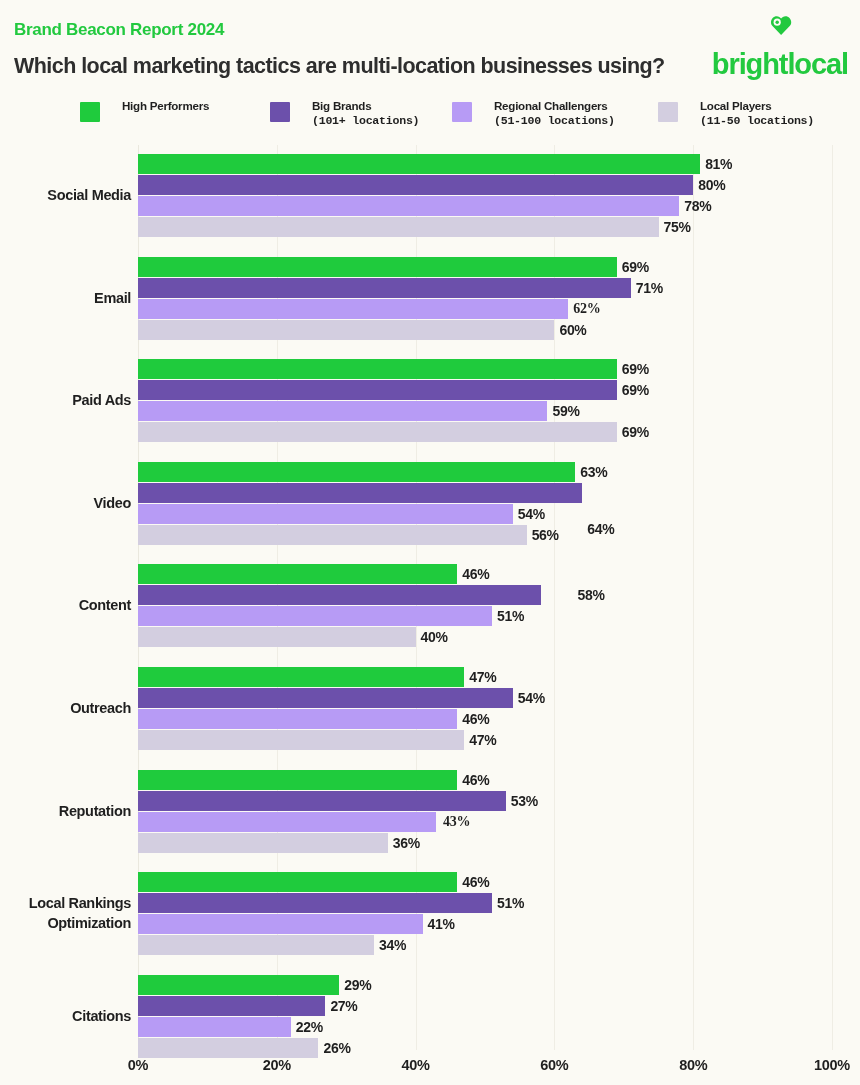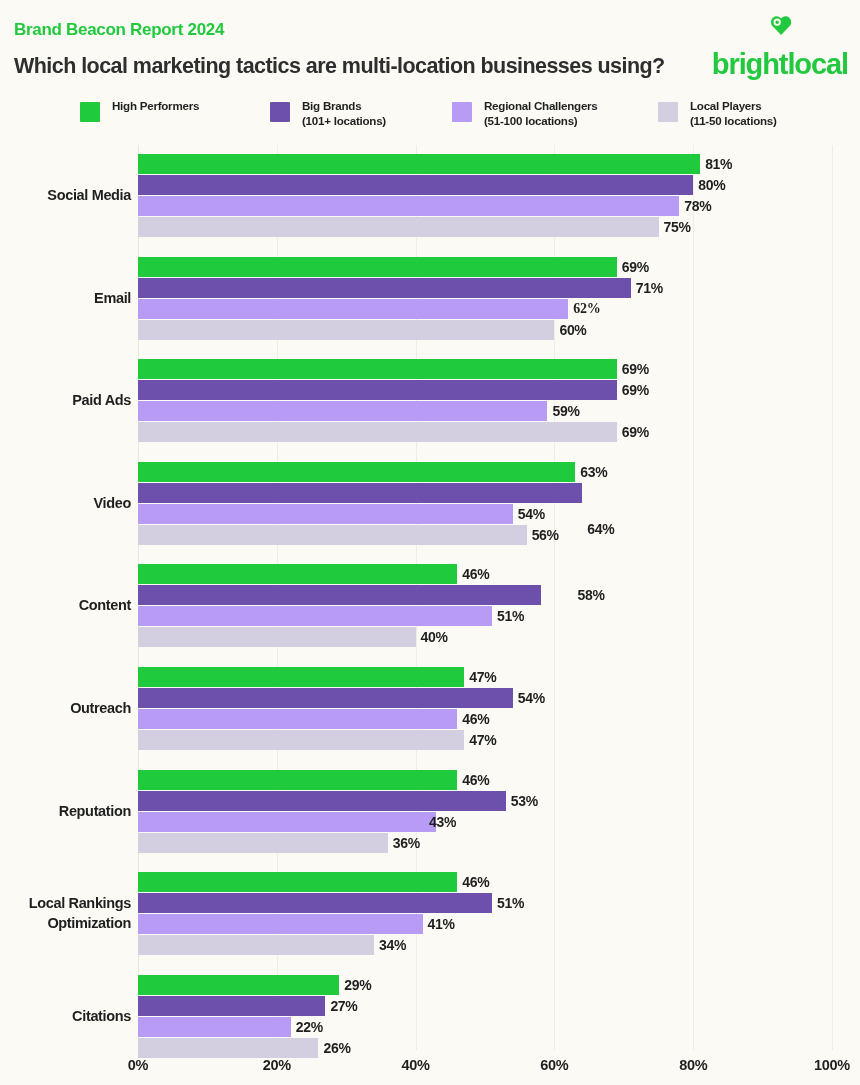--- a/index.html
+++ b/index.html
@@ -64,41 +64,41 @@
     left: 80px;
     top: 99px;
     display: flex;
     align-items: flex-start;
     gap: 0;
     width: 760px;
   }
   .legend-item {
     display: flex;
     align-items: flex-start;
-    gap: 12px;
+    gap: 22px;
   }
   .legend-item.li0 { width: 190px; }
   .legend-item.li1 { width: 182px; }
   .legend-item.li2 { width: 206px; }
   .legend-item.li3 { width: 180px; }
   .legend-swatch {
     width: 20px;
     height: 20px;
     flex: 0 0 auto;
     margin-top: 3px;
     border-radius: 1px;
   }
   .legend-text {
     font-size: 11.6px;
     font-weight: bold;
     line-height: 1.28;
     color: #1f1f1f;
     letter-spacing: -0.25px;
   }
-  .legend-text .l2 { display: block; }
+  .legend-text .l2 { display: block; font-family: Liberation Mono, monospace; }
 
   
   .plot {
     position: absolute;
     left: 0;
     top: 145px;
     width: 860px;
     height: 900px;
   }
   .gridlines {
@@ -342,21 +342,21 @@
         <div class="bar-row" style="top: 0px; width: 319.24px;">
           <div class="bar" style="width: 319.24px; background: rgb(31, 203, 61);"></div>
           <span class="bar-value" style="left: 319.24px;">46%</span>
         </div>
         <div class="bar-row" style="top: 21px; width: 367.82px;">
           <div class="bar" style="width: 367.82px; background: rgb(108, 80, 171);"></div>
           <span class="bar-value" style="left: 367.82px;">53%</span>
         </div>
         <div class="bar-row" style="top: 42px; width: 298.42px;">
           <div class="bar" style="width: 298.42px; background: rgb(183, 155, 245);"></div>
-          <span class="bar-value" style="left: 286px;">43%</span>
+          <span class="bar-value" style="left: 300px; font-family: Liberation Serif, serif;">43%</span>
         </div>
         <div class="bar-row" style="top: 63px; width: 249.84px;">
           <div class="bar" style="width: 249.84px; background: rgb(211, 206, 224);"></div>
           <span class="bar-value" style="left: 249.84px;">36%</span>
         </div>
       </div>
       <div class="group" style="top: 727.2px; height: 84px;">
         <div class="cat-label" style="top: 22px;">
           <div>Local Rankings</div>
           <div>Optimization</div>

